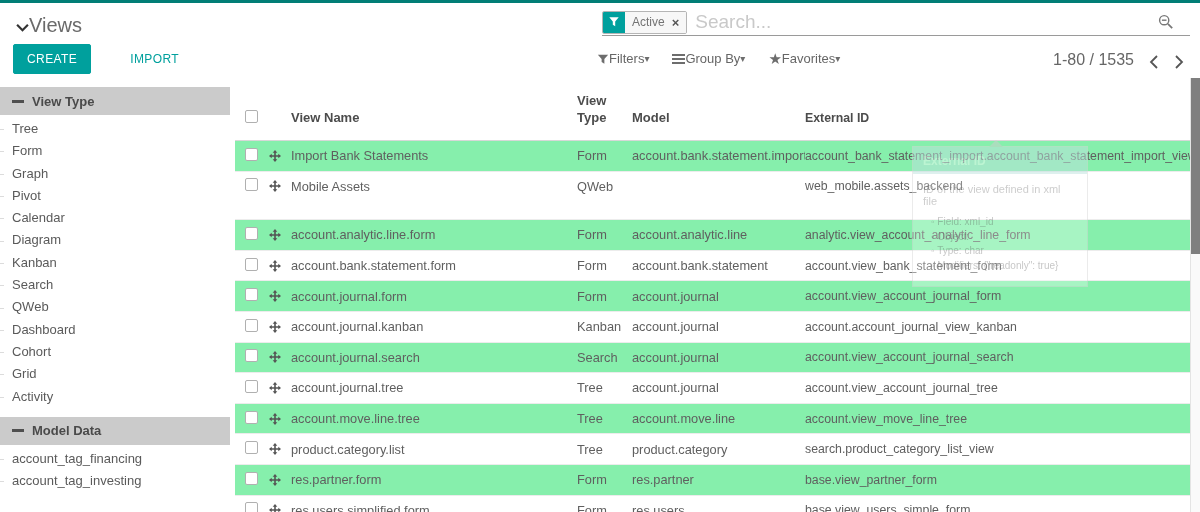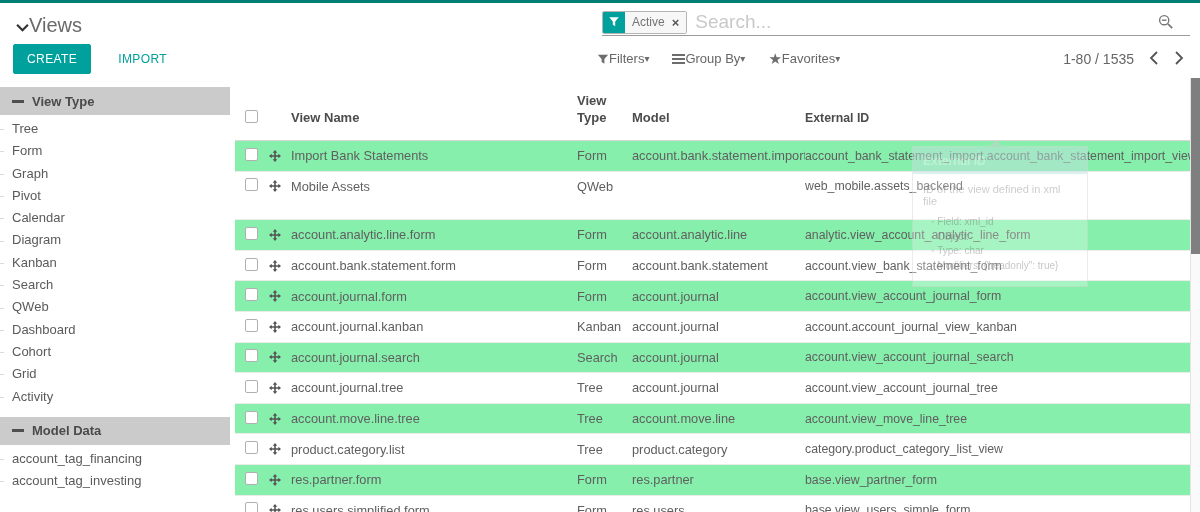--- a/index.html
+++ b/index.html
@@ -11,21 +11,21 @@
   
   .control-panel{position:absolute;top:3px;left:0;right:0;height:75px;background:#fff}
   .breadcrumb{position:absolute;left:16px;top:11px;display:flex;align-items:center;}
   .bc-caret{width:13px;height:9px;margin-top:4px;cursor:pointer}
   .page-title{font-size:20px;font-weight:400;color:#6a6a6a;margin:0}
   .btn-row{position:absolute;left:13px;top:41px;display:flex;align-items:center}
   .btn-create{background:var(--accent,#00A09D);color:#fff;border:1px solid var(--accent,#00A09D);
               font-size:12px;padding:7px 13px;letter-spacing:.4px;cursor:pointer;
               font-family:"Liberation Sans",sans-serif;border-radius:2px}
   .btn-import{background:none;border:none;color:var(--accent,#00A09D);font-size:12px;
-              margin-left:21px;letter-spacing:.4px;cursor:pointer;font-family:"Liberation Sans",sans-serif}
+              margin-left:33px;letter-spacing:.4px;cursor:pointer;font-family:"Liberation Sans",sans-serif}
 
   .search-bar{position:absolute;left:602px;top:6px;width:588px;height:27px;
               border-bottom:1px solid #9a9a9a;display:flex;align-items:center;box-sizing:border-box}
   .facet{display:flex;align-items:stretch;border:1px solid #b5b5b5;height:21px;
          border-radius:2px;overflow:hidden;flex:none}
   .facet-icon{background:var(--accent,#00A09D);width:22px;display:flex;align-items:center;justify-content:center}
   .facet-icon svg{width:12px;height:12px}
   .facet-body{display:flex;align-items:center;gap:7px;padding:0 7px;background:#f7f7f7}
   .facet-label{font-size:12px;color:#737373}
   .facet-remove{font-size:13px;color:#555;font-weight:700;cursor:pointer;line-height:1}
@@ -36,22 +36,22 @@
 
   .dropdown-row{position:absolute;left:597px;top:48px;display:flex;gap:23px;align-items:center;
                 font-size:13px;color:#666}
   .dd{display:flex;align-items:center;cursor:pointer}
   .dd-icn{width:12px;height:12px}
   .bars{display:inline-flex;flex-direction:column;gap:2px;width:13px}
   .bars i{height:2px;background:#6d6d6d;display:block}
   .star{color:#6d6d6d;font-size:15px;line-height:1}
   .caret{color:#6d6d6d;font-size:10px;line-height:1}
 
-  .pager{position:absolute;right:16px;top:48px;display:flex;align-items:flex-start;gap:15px;
-         color:#666;font-size:14px}
+  .pager{position:absolute;right:16px;top:48px;display:flex;align-items:flex-end;gap:15px;
+         color:#666;font-size:16px}
   .pg{width:10px;height:14px;cursor:pointer}
 
   
   .sidebar{position:absolute;left:0;top:78px;width:230px;bottom:0;overflow:hidden;background:#fff}
   .side-header{margin-top:9px;height:28px;background:#cbcbcb;display:flex;align-items:center;
                padding-left:12px;gap:8px}
   .side-header .dash{width:12px;height:3px;background:#4f4f4f;flex:none}
   .side-title{font-size:13px;font-weight:700;color:#4a4a4a}
   .side-list{list-style:none;margin:3px 0 0;padding:0}
   .side-list li{height:22.3px;line-height:22.3px;padding-left:12px;font-size:13px;color:#5a5a5a;
@@ -323,21 +323,21 @@
         <div class="trow">
           <div class="cell c-check"><span class="checkbox"></span></div>
           <div class="cell c-drag">
             <svg class="drag" viewBox="0 0 12 12">
               <path d="M6 0 L8.3 2.7 H6.8 V5.2 H9.3 V3.7 L12 6 L9.3 8.3 V6.8 H6.8 V9.3 H8.3 L6 12 L3.7 9.3 H5.2 V6.8 H2.7 V8.3 L0 6 L2.7 3.7 V5.2 H5.2 V2.7 H3.7 Z" fill="#545454"></path>
             </svg>
           </div>
           <div class="cell c-name">product.category.list</div>
           <div class="cell c-type">Tree</div>
           <div class="cell c-model">product.category</div>
-          <div class="cell c-extid">category.product_category_list_view</div>
+          <div class="cell c-extid">search.product_category_list_view</div>
         </div>
         <div class="trow stripe">
           <div class="cell c-check"><span class="checkbox"></span></div>
           <div class="cell c-drag">
             <svg class="drag" viewBox="0 0 12 12">
               <path d="M6 0 L8.3 2.7 H6.8 V5.2 H9.3 V3.7 L12 6 L9.3 8.3 V6.8 H6.8 V9.3 H8.3 L6 12 L3.7 9.3 H5.2 V6.8 H2.7 V8.3 L0 6 L2.7 3.7 V5.2 H5.2 V2.7 H3.7 Z" fill="#545454"></path>
             </svg>
           </div>
           <div class="cell c-name">res.partner.form</div>
           <div class="cell c-type">Form</div>

